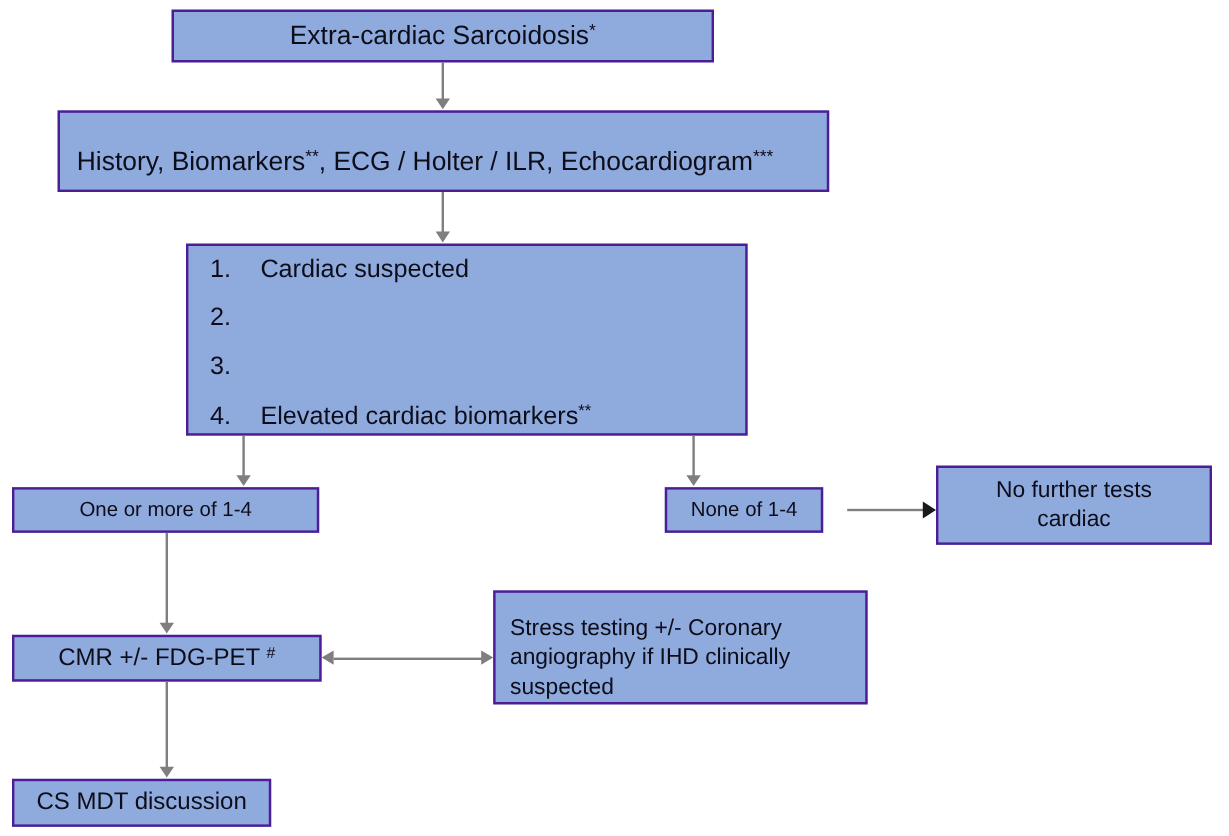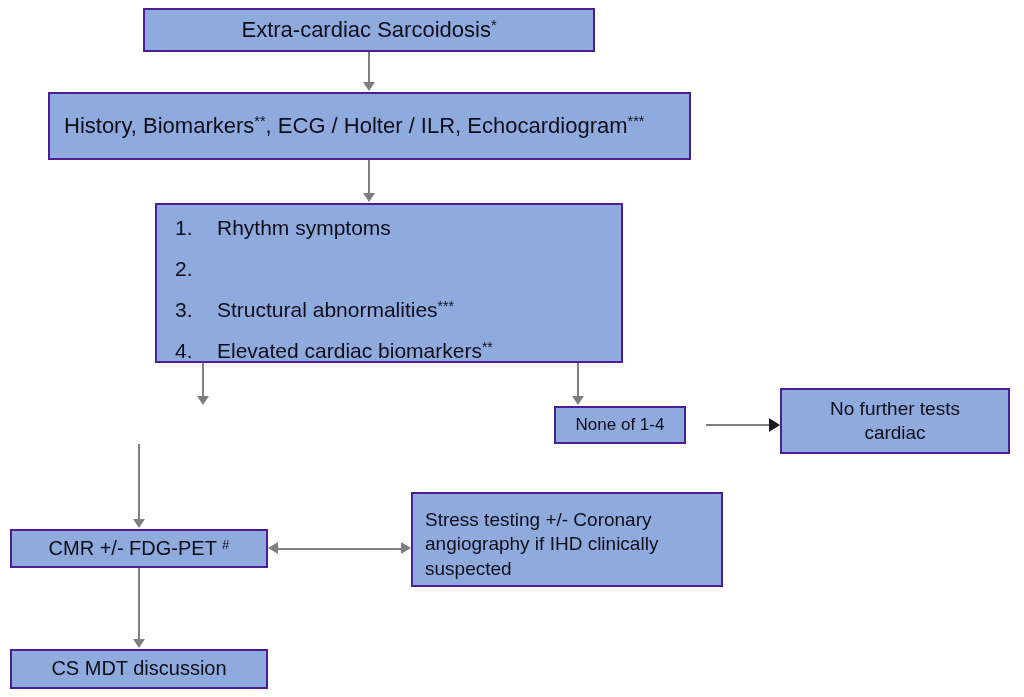--- a/index.html
+++ b/index.html
@@ -28,21 +28,21 @@
     display: flex;
     line-height: 1.28;
     -webkit-font-smoothing: antialiased;
   }
   .node.center {
     align-items: center;
     justify-content: center;
     text-align: center;
   }
   .node.lefttop {
-    align-items: center;
+    align-items: flex-end;
     justify-content: flex-start;
     text-align: left;
   }
   .node > .txt {
     display: block;
     width: 100%;
   }
   sup {
     font-size: 0.66em;
     line-height: 0;
@@ -53,21 +53,21 @@
 
   
   #n-extra-cardiac   { left: 143px;  top: 8px;   width: 452px; height: 44px;  font-size: 22px; }
   #n-workup          { left: 48px;   top: 92px;  width: 643px; height: 68px;  font-size: 22px; padding: 9px 14px; }
   #n-criteria        { left: 155px;  top: 203px; width: 468px; height: 160px; font-size: 21px; padding: 14px 0 0 0; }
   #n-one-or-more     { left: 10px;   top: 406px; width: 256px; height: 38px;  font-size: 17px; }
   #n-none            { left: 554px;  top: 406px; width: 132px; height: 38px;  font-size: 17px; }
   #n-no-further      { left: 780px;  top: 388px; width: 230px; height: 66px;  font-size: 19px; text-align: center; }
   #n-cmr             { left: 10px;   top: 529px; width: 258px; height: 39px;  font-size: 20px; }
   #n-stress          { left: 411px;  top: 492px; width: 312px; height: 95px;  font-size: 19px; padding: 10px 12px 0 12px; }
-  #n-mdt             { left: 10px;   top: 649px; width: 258px; height: 40px;  font-size: 20px; }
+  #n-mdt             { left: 10px;   top: 649px; width: 216px; height: 40px;  font-size: 20px; }
 
   
   .crit-list {
     list-style: none;
     margin: 0;
     padding: 0;
     width: 100%;
   }
   .crit-list li {
     display: flex;
@@ -126,36 +126,38 @@
   </div>
 
   <div class="node lefttop" id="n-workup">
     <span class="txt"><span>History, Biomarkers</span><sup>**</sup><span>, ECG / Holter / ILR, Echocardiogram</span><sup>***</sup></span>
   </div>
 
   <div class="node lefttop" id="n-criteria">
     <ol class="crit-list">
       <li>
         <span class="crit-num">1.</span>
-        <span><span>Rhythm symptoms</span><sup></sup></span>
+        <span><span>Cardiac suspected</span><sup></sup></span>
       </li>
       <li>
         <span class="crit-num">2.</span>
       </li>
       <li>
         <span class="crit-num">3.</span>
-        <span><span>Structural abnormalities</span><sup>***</sup></span>
       </li>
       <li>
         <span class="crit-num">4.</span>
         <span><span>Elevated cardiac biomarkers</span><sup>**</sup></span>
       </li>
     </ol>
   </div>
 
+  <div class="node center" id="n-one-or-more">
+    <span class="txt">One or more of 1-4</span>
+  </div>
 
   <div class="node center" id="n-none">
     <span class="txt">None of 1-4</span>
   </div>
 
   <div class="node center" id="n-no-further">
     <span class="txt"><span>No further tests</span><br><span>cardiac</span></span>
   </div>
 
   <div class="node center" id="n-cmr">

